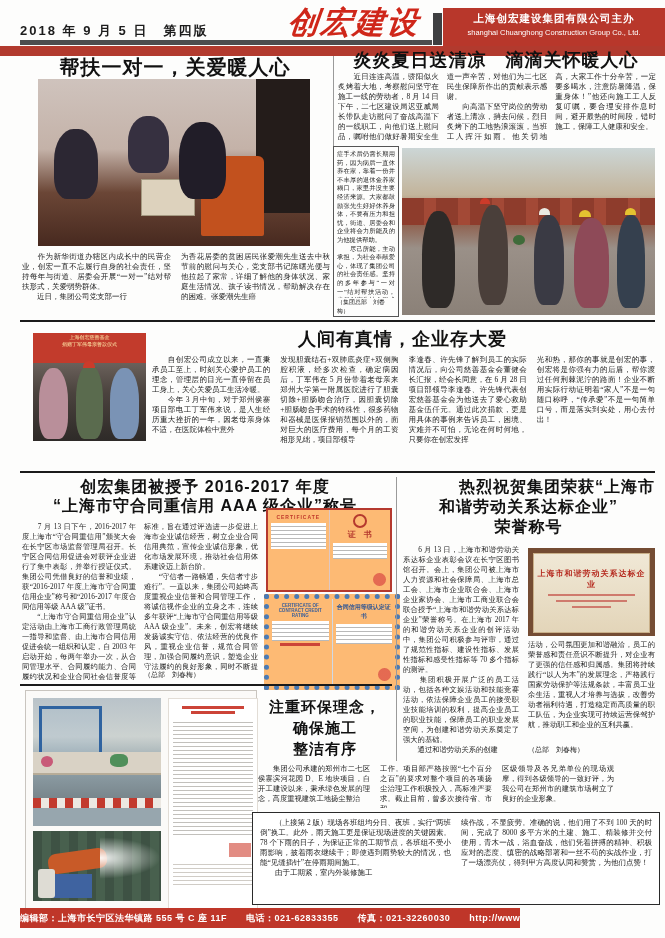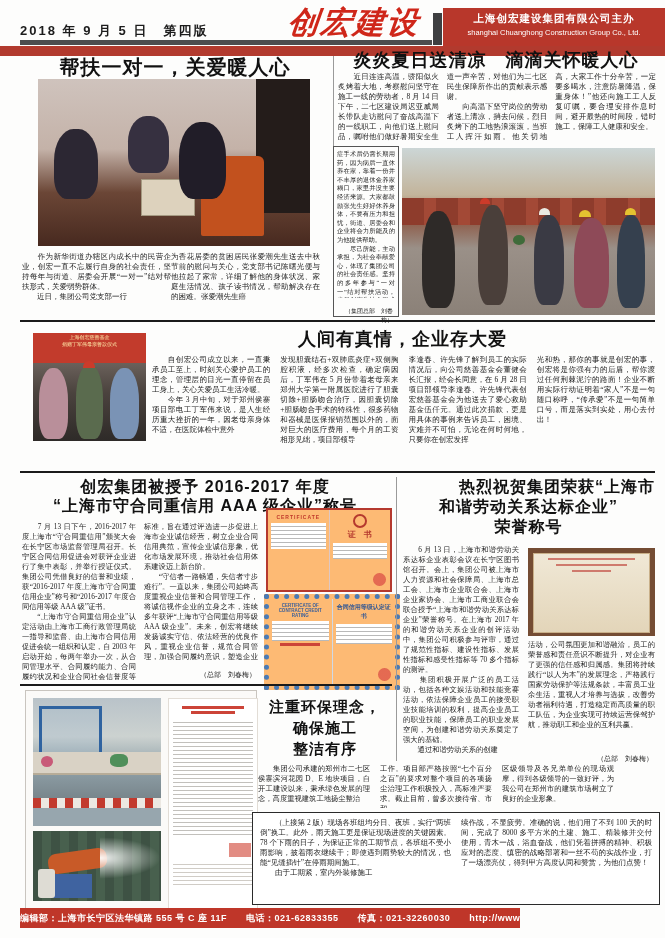--- a/index.html
+++ b/index.html
@@ -2,21 +2,21 @@
 <html><head>
 <meta charset="utf-8">
 <style>
   html,body{margin:0;padding:0;background:#e9e7e4;font-family:"Liberation Serif",serif;}
   #page{position:relative;width:665px;height:938px;margin:0 auto;background:#fdfdfc;overflow:hidden;
         box-shadow:0 0 6px rgba(0,0,0,.25);color:#1c1c1c;}
   .abs{position:absolute;}
   .ttl{font-family:"Liberation Sans",sans-serif;font-weight:bold;text-align:center;color:#111;letter-spacing:1px;}
   .col{white-space:pre-wrap;text-align:justify;overflow:hidden;font-size:7.5px;line-height:10px;color:#222;}
   .colrow{display:flex;}
-  .byline{font-size:7px;text-align:right;color:#222;padding-right:2px;margin-top:9px;}
+  .byline{font-size:7px;color:#222;padding-right:2px;}
   .vrule{width:1px;background:#9a9a9a;}
   .hrule{height:2px;background:#1b1b1b;}
   
   #hdr-date{font-family:"Liberation Sans",sans-serif;font-weight:bold;font-size:13px;letter-spacing:2px;}
   #hdr-bar{background:#4c4d4f;}
   #hdr-block{background:#3e3f41;}
   #masthead{font-family:"DejaVu Serif",serif;font-style:italic;font-weight:bold;font-size:31px;
             color:#cf271a;text-align:center;transform:skewX(-6deg);letter-spacing:2px;}
   #pubbox{background:#b8372b;color:#fff;text-align:center;padding-top:4px;}
   #pubbox .l1{font-family:"Liberation Sans",sans-serif;font-weight:bold;font-size:10.5px;letter-spacing:1px;}
@@ -68,21 +68,21 @@
 
   <div class="abs ttl" style="left:20px;top:54px;width:310px;font-size:20px;">帮扶一对一，关爱暖人心</div>
   <div class="abs ph" style="left:38px;top:79px;width:272px;height:167px;background:linear-gradient(180deg,#cfc3bd 0%,#c4b2a8 42%,#6b4636 68%,#47291f 100%);">
     <div class="abs" style="right:0;top:0;width:20%;height:80%;background:#241c1a;"></div>
     <div class="abs" style="right:17%;bottom:6%;width:23%;height:48%;background:#c2511e;border-radius:6px 6px 2px 2px;"></div>
     <div class="abs" style="left:38%;bottom:18%;width:19%;height:21%;background:#ddd2bd;border:1px solid #a59a82;"></div>
     <div class="blob" style="left:6%;top:30%;width:16%;height:42%;background:#2c2733;"></div>
     <div class="blob" style="left:33%;top:22%;width:15%;height:34%;background:#363040;"></div>
     <div class="blob" style="left:52%;top:26%;width:17%;height:46%;background:#211d28;"></div>
   </div>
-  <div class="colrow abs" style="left:22px;top:252px;width:308px;height:72px;">
+  <div class="colrow abs" style="left:22px;top:252px;width:308px;gap:10px;height:72px;">
     <div class="col" style="width:149px;height:72px;">　　作为新华街道办辖区内成长中的民营企业，创宏一直不忘履行自身的社会责任，坚持每年与街道、居委会开展“一对一”结对帮扶形式，关爱弱势群体。
 　　近日，集团公司党支部一行</div>
     <div class="col" style="width:149px;height:72px;">为香花居委的贫困居民张爱潮先生送去中秋节前的慰问与关心，党支部书记陈曙光便与他拉起了家常，详细了解他的身体状况、家庭生活情况、孩子读书情况，帮助解决存在的困难。张爱潮先生癌</div>
   </div>
 
   <div class="abs vrule" style="left:333px;top:56px;height:260px;"></div>
 
   <div class="abs ttl" style="left:337px;top:48px;width:318px;font-size:18px;">炎炎夏日送清凉　滴滴关怀暖人心</div>
   <div class="colrow abs" style="left:338px;top:72px;width:318px;gap:8px;height:70px;">
     <div class="col" style="flex:1;height:70px;">　　近日连连高温，骄阳似火炙烤着大地，考察慰问坚守在施工一线的劳动者，8 月 14 日下午，二七区建设局迟亚威局长带队走访慰问了奋战高温下的一线职工，向他们送上慰问品，嘱咐他们做好暑期安全生产工作，向他们</div>
@@ -175,20 +175,21 @@
   <div class="abs vrule" style="left:396px;top:477px;height:284px;"></div>
 
   <div class="abs ttl" style="left:402px;top:477px;width:253px;font-size:16px;text-align:right;">热烈祝贺集团荣获“上海市</div>
   <div class="abs ttl" style="left:402px;top:497px;width:253px;font-size:16px;">和谐劳动关系达标企业”</div>
   <div class="abs ttl" style="left:402px;top:517px;width:253px;font-size:16px;">荣誉称号</div>
   <div class="col abs" style="left:403px;top:545px;width:116px;height:215px;font-size:7.3px;">　　6 月 13 日，上海市和谐劳动关系达标企业表彰会议在长宁区图书馆召开。会上，集团公司被上海市人力资源和社会保障局、上海市总工会、上海市企业联合会、上海市企业家协会、上海市工商业联合会联合授予“上海市和谐劳动关系达标企业”荣誉称号。在上海市 2017 年的和谐劳动关系企业的创评活动中，集团公司积极参与评审，通过了规范性指标、建设性指标、发展性指标和感受性指标等 70 多个指标的测评。
 　　集团积极开展广泛的员工活动，包括各种文娱活动和技能竞赛活动，依法保障企业员工的接受职业技能培训的权利，提高企业员工的职业技能，保障员工的职业发展空间，为创建和谐劳动关系奠定了强大的基础。
 　　通过和谐劳动关系的创建</div>
   <div id="plaque" class="abs" style="left:528px;top:548px;width:117px;height:78px;">
     <div id="plaque-inner">
+      <div id="plaque-title">上海市和谐劳动关系达标企业</div>
       <div class="plaque-line" style="width:75%;"></div>
       <div class="plaque-line" style="width:62%;"></div>
       <div class="plaque-line" style="width:34%;"></div>
     </div>
   </div>
   <div class="abs" style="left:528px;top:640px;width:127px;">
     <div class="col" style="height:105px;font-size:7.3px;">活动，公司氛围更加和谐融洽，员工的荣誉感和责任意识不断提升，对企业有了更强的信任感和归属感。集团将持续践行“以人为本”的发展理念，严格践行国家劳动保护等法规条款，丰富员工业余生活，重视人才培养与选拔，改善劳动者福利待遇，打造稳定而高质量的职工队伍，为企业实现可持续运营保驾护航，推动职工和企业的互利共赢。</div>
     <div class="byline">（总部　刘春梅）</div>
   </div>
 

